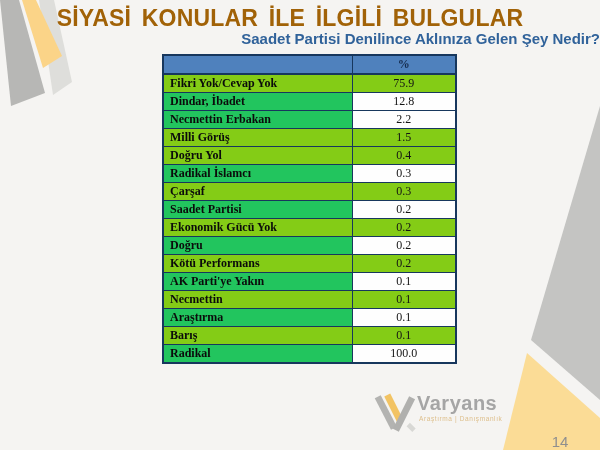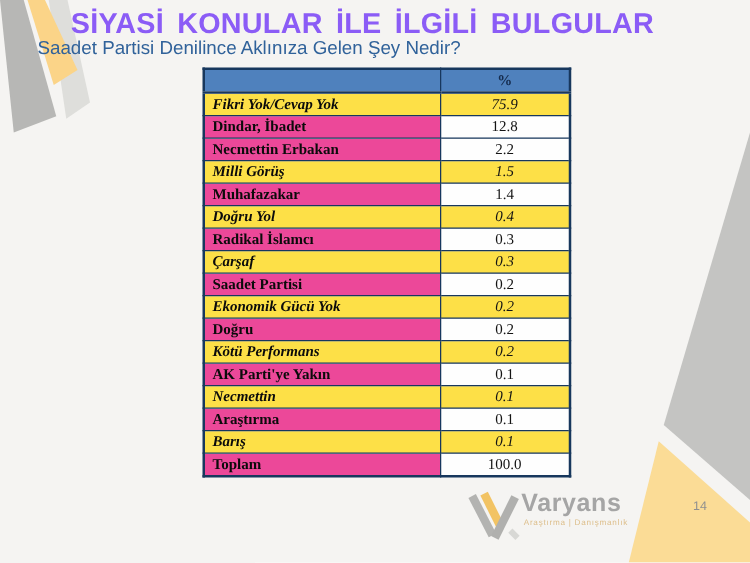--- a/index.html
+++ b/index.html
@@ -7,25 +7,25 @@
 
   .slide {
     position:relative; width:600px; height:450px;
     background:#f5f4f2; overflow:hidden;
   }
   .decor { position:absolute; left:0; top:0; width:600px; height:450px; pointer-events:none; }
 
   .title {
     position:absolute; top:5px; left:0; width:580px;
     text-align:center; font-size:23px; font-weight:bold;
-    color:#8b5cf6; word-spacing:4px; letter-spacing:0.2px;
+    color:#a16207; word-spacing:4px; letter-spacing:0.2px;
   }
   .subtitle {
     position:absolute; top:30px; left:30px; width:570px;
-    text-align:left; font-size:15px; font-weight:normal;
+    text-align:right; font-size:15px; font-weight:bold;
     color:#30629a;
   }
 
   table.results {
     position:absolute; left:162px; top:54px; width:293px;
     border-collapse:collapse; table-layout:fixed;
     border:2px solid #17375d;
     font-family:"Liberation Serif",serif;
   }
   table.results col.c1 { width:189px; }
@@ -33,35 +33,35 @@
   table.results th, table.results td {
     border:1px solid #17375d; height:15px; line-height:15px;
     overflow:hidden; white-space:nowrap;
   }
   table.results thead th {
     background:#4f81bd; border-bottom:2px solid #17375d;
     font-size:12px; font-weight:bold; color:#152c4e; text-align:center;
   }
   table.results td.label {
     font-size:12px; font-weight:bold; color:#0b0b0b; padding-left:6px;
-    background:#ec4899;
+    background:#22c55e;
   }
   table.results td.value {
     font-size:12px; color:#141414; text-align:center; background:#fefefe;
   }
-  table.results tr.alt td { background:#fde047;font-style:italic; }
+  table.results tr.alt td { background:#84cc16; }
 
   .logo { position:absolute; left:369px; top:393px; display:flex; align-items:flex-start; }
   .logo-text { margin-left:0; }
   .logo-name { font-size:20px; font-weight:bold; color:#a5a5a5; line-height:20px; letter-spacing:0.5px; }
   .logo-tagline { font-size:6.5px; color:#ddbe8a; letter-spacing:0.6px; margin-top:2px; padding-left:2px; }
 
   .pagenum {
-    position:absolute; left:548px; top:400px; width:24px;
-    text-align:center; font-size:10px; color:#8f8f8f;
+    position:absolute; left:548px; top:433px; width:24px;
+    text-align:center; font-size:15px; color:#8f8f8f;
   }
 </style>
 </head>
 <body>
 
 <div class="slide">
 
   <svg class="decor" viewBox="0 0 600 450" xmlns="http://www.w3.org/2000/svg">
     <polygon points="39,0 54,0 72,82 53,95" fill="#dededb"></polygon>
     <polygon points="22,0 36,0 62,56 43,68" fill="#fbd488"></polygon>
@@ -94,24 +94,20 @@
           <td class="value">12.8</td>
         </tr>
         <tr>
           <td class="label">Necmettin Erbakan</td>
           <td class="value">2.2</td>
         </tr>
         <tr class="alt">
           <td class="label">Milli Görüş</td>
           <td class="value">1.5</td>
         </tr>
-        <tr>
-          <td class="label">Muhafazakar</td>
-          <td class="value">1.4</td>
-        </tr>
         <tr class="alt">
           <td class="label">Doğru Yol</td>
           <td class="value">0.4</td>
         </tr>
         <tr>
           <td class="label">Radikal İslamcı</td>
           <td class="value">0.3</td>
         </tr>
         <tr class="alt">
           <td class="label">Çarşaf</td>
@@ -143,21 +139,21 @@
         </tr>
         <tr>
           <td class="label">Araştırma</td>
           <td class="value">0.1</td>
         </tr>
         <tr class="alt">
           <td class="label">Barış</td>
           <td class="value">0.1</td>
         </tr>
         <tr>
-          <td class="label">Toplam</td>
+          <td class="label">Radikal</td>
           <td class="value">100.0</td>
         </tr>
       </tbody>
   </table>
 
   <div class="logo">
     <svg width="48" height="42" viewBox="0 0 50 44" xmlns="http://www.w3.org/2000/svg">
       <line x1="9" y1="4" x2="26" y2="37" stroke="#b3b3b1" stroke-width="7"></line>
       <line x1="19" y1="2" x2="33" y2="30" stroke="#f2c363" stroke-width="7"></line>
       <line x1="45" y1="5" x2="28" y2="39" stroke="#b0b0ae" stroke-width="7"></line>

